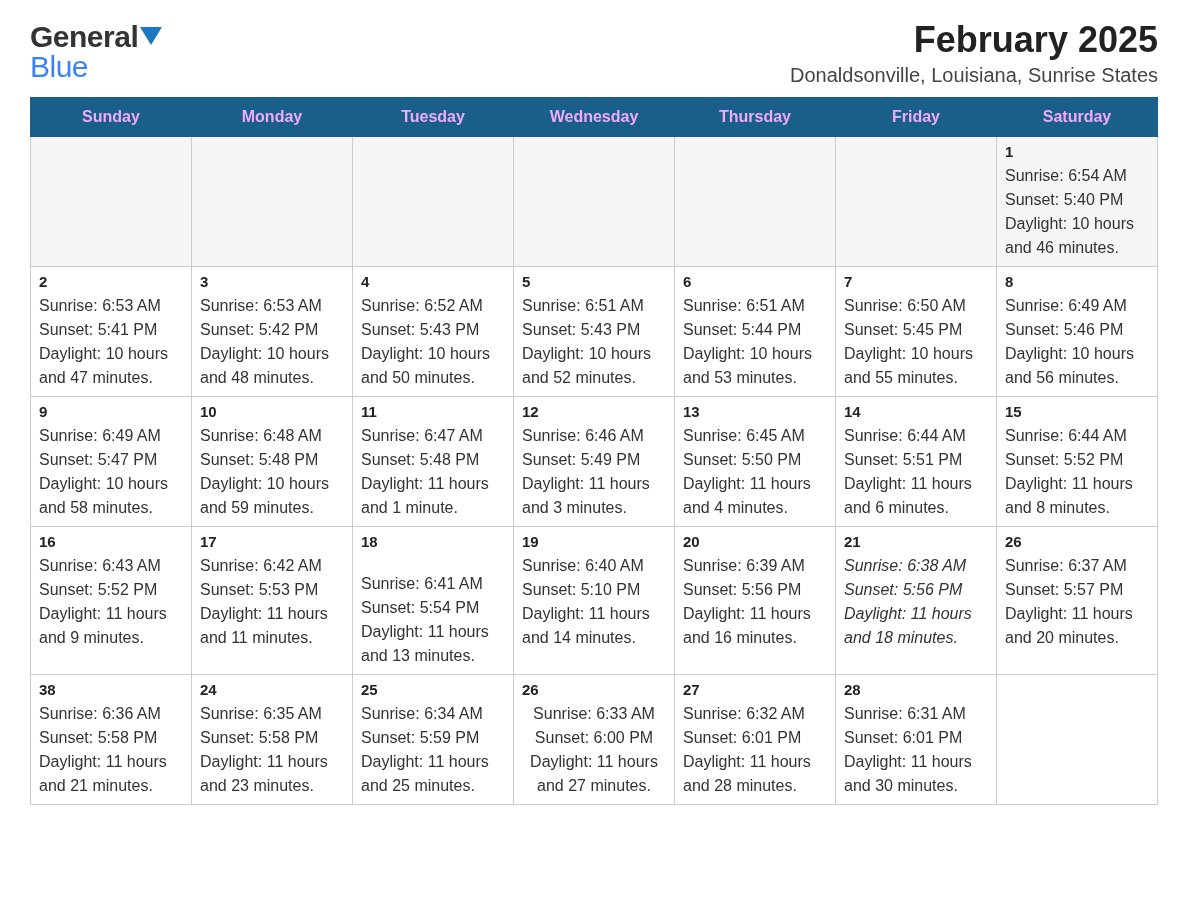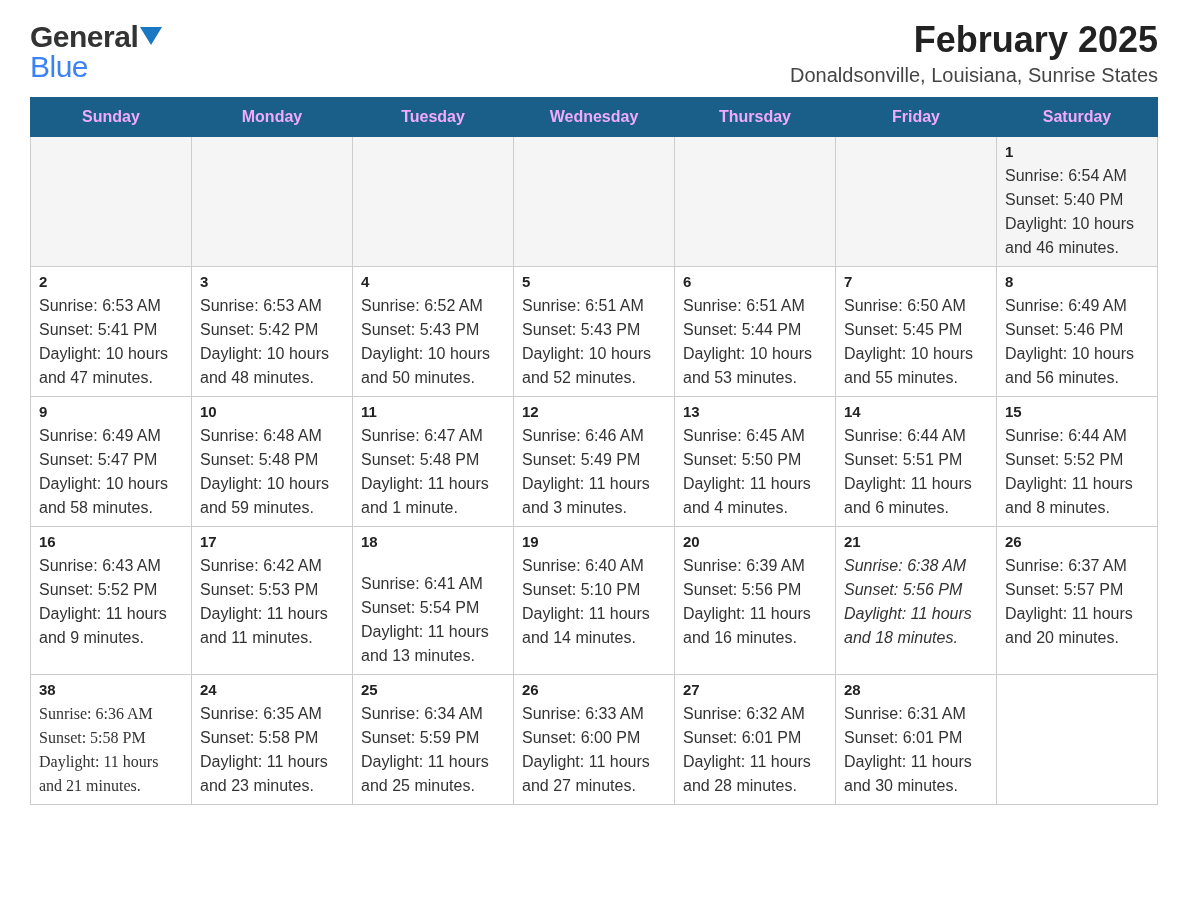--- a/index.html
+++ b/index.html
@@ -273,39 +273,39 @@
         <td>
           <div class="day-num">26</div>
           <div class="day-info" style="white-space: pre-line;">Sunrise: 6:37 AM
 Sunset: 5:57 PM
 Daylight: 11 hours and 20 minutes.</div>
         </td>
       </tr>
       <tr>
         <td>
           <div class="day-num">38</div>
-          <div class="day-info" style="white-space: pre-line; font-family: Liberation Serif, serif;">Sunrise: 6:36 AM
+          <div class="day-info" style="white-space: pre-line;">Sunrise: 6:36 AM
 Sunset: 5:58 PM
 Daylight: 11 hours and 21 minutes.</div>
         </td>
         <td>
           <div class="day-num">24</div>
           <div class="day-info" style="white-space: pre-line;">Sunrise: 6:35 AM
 Sunset: 5:58 PM
 Daylight: 11 hours and 23 minutes.</div>
         </td>
         <td>
           <div class="day-num">25</div>
           <div class="day-info" style="white-space: pre-line;">Sunrise: 6:34 AM
 Sunset: 5:59 PM
 Daylight: 11 hours and 25 minutes.</div>
         </td>
         <td>
           <div class="day-num">26</div>
-          <div class="day-info" style="white-space: pre-line;">Sunrise: 6:33 AM
+          <div class="day-info" style="white-space: pre-line; text-align: center;">Sunrise: 6:33 AM
 Sunset: 6:00 PM
 Daylight: 11 hours and 27 minutes.</div>
         </td>
         <td>
           <div class="day-num">27</div>
           <div class="day-info" style="white-space: pre-line;">Sunrise: 6:32 AM
 Sunset: 6:01 PM
 Daylight: 11 hours and 28 minutes.</div>
         </td>
         <td>

